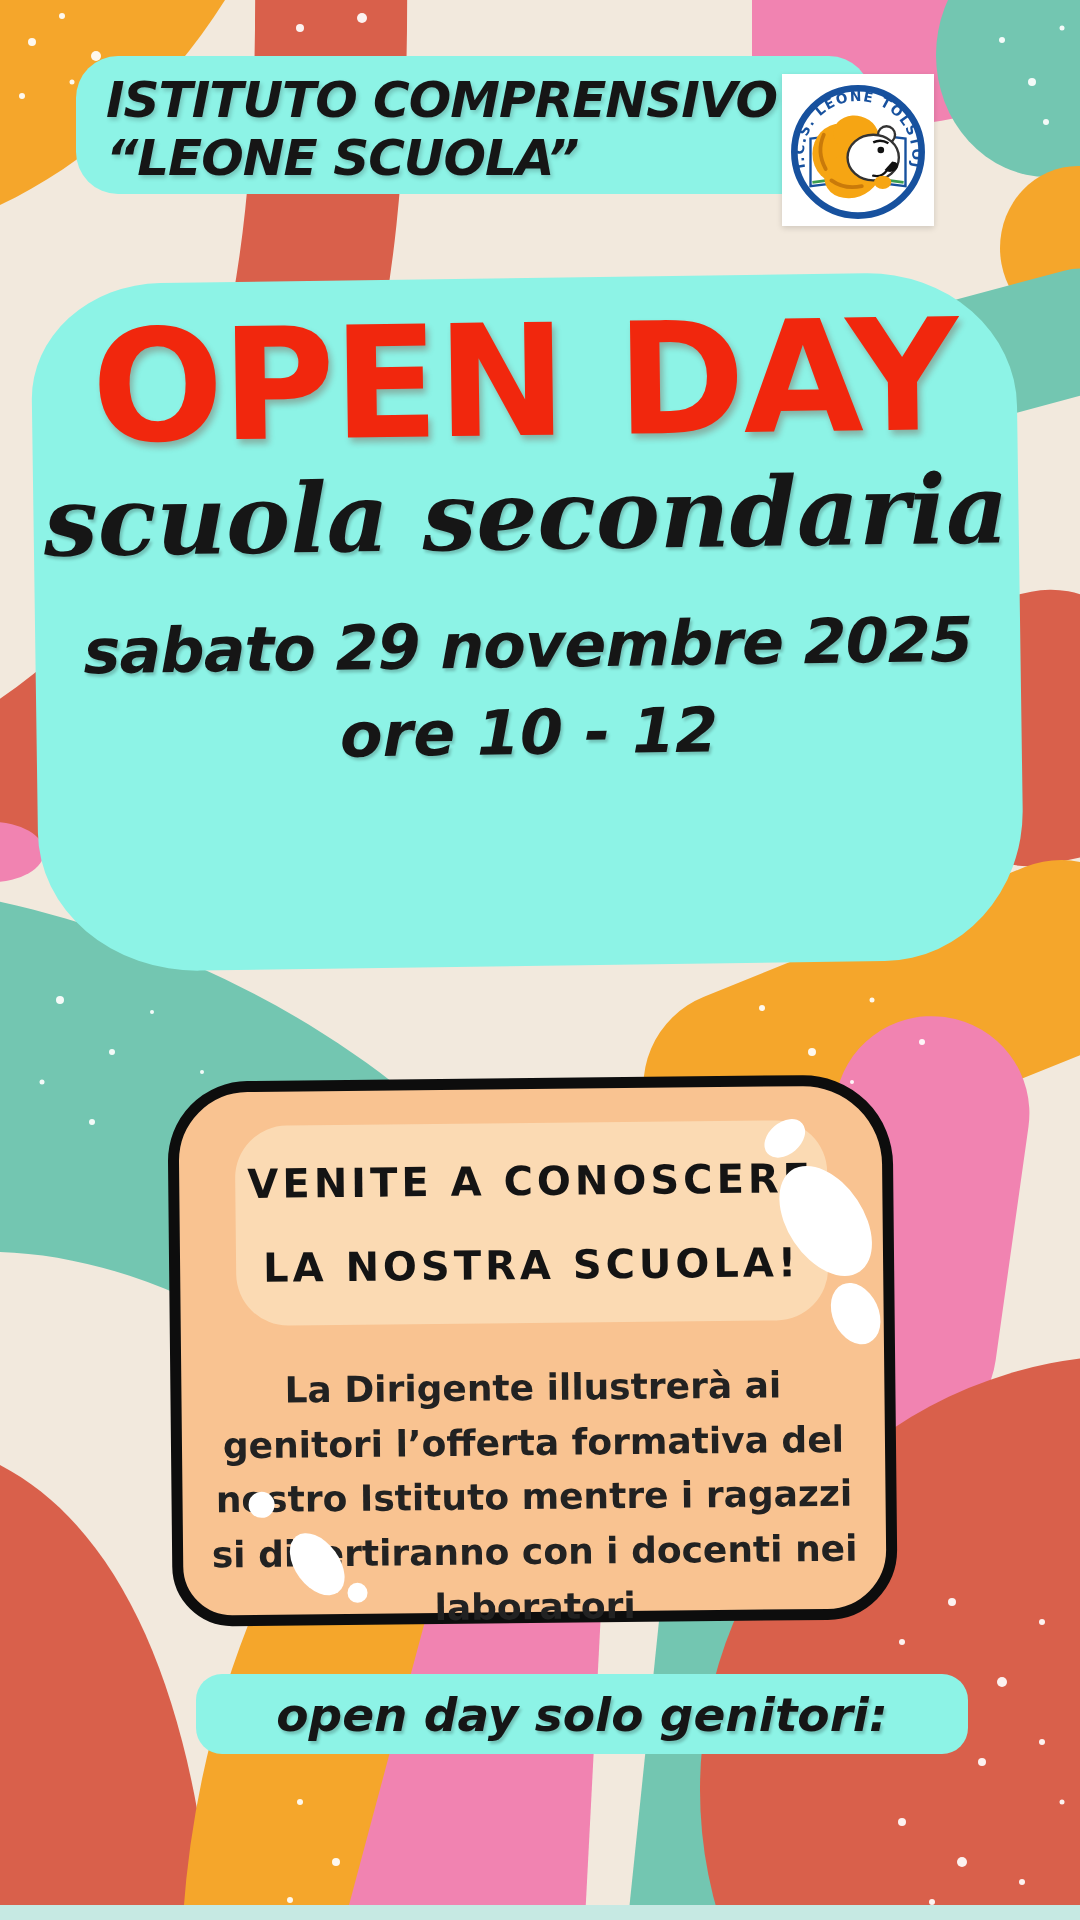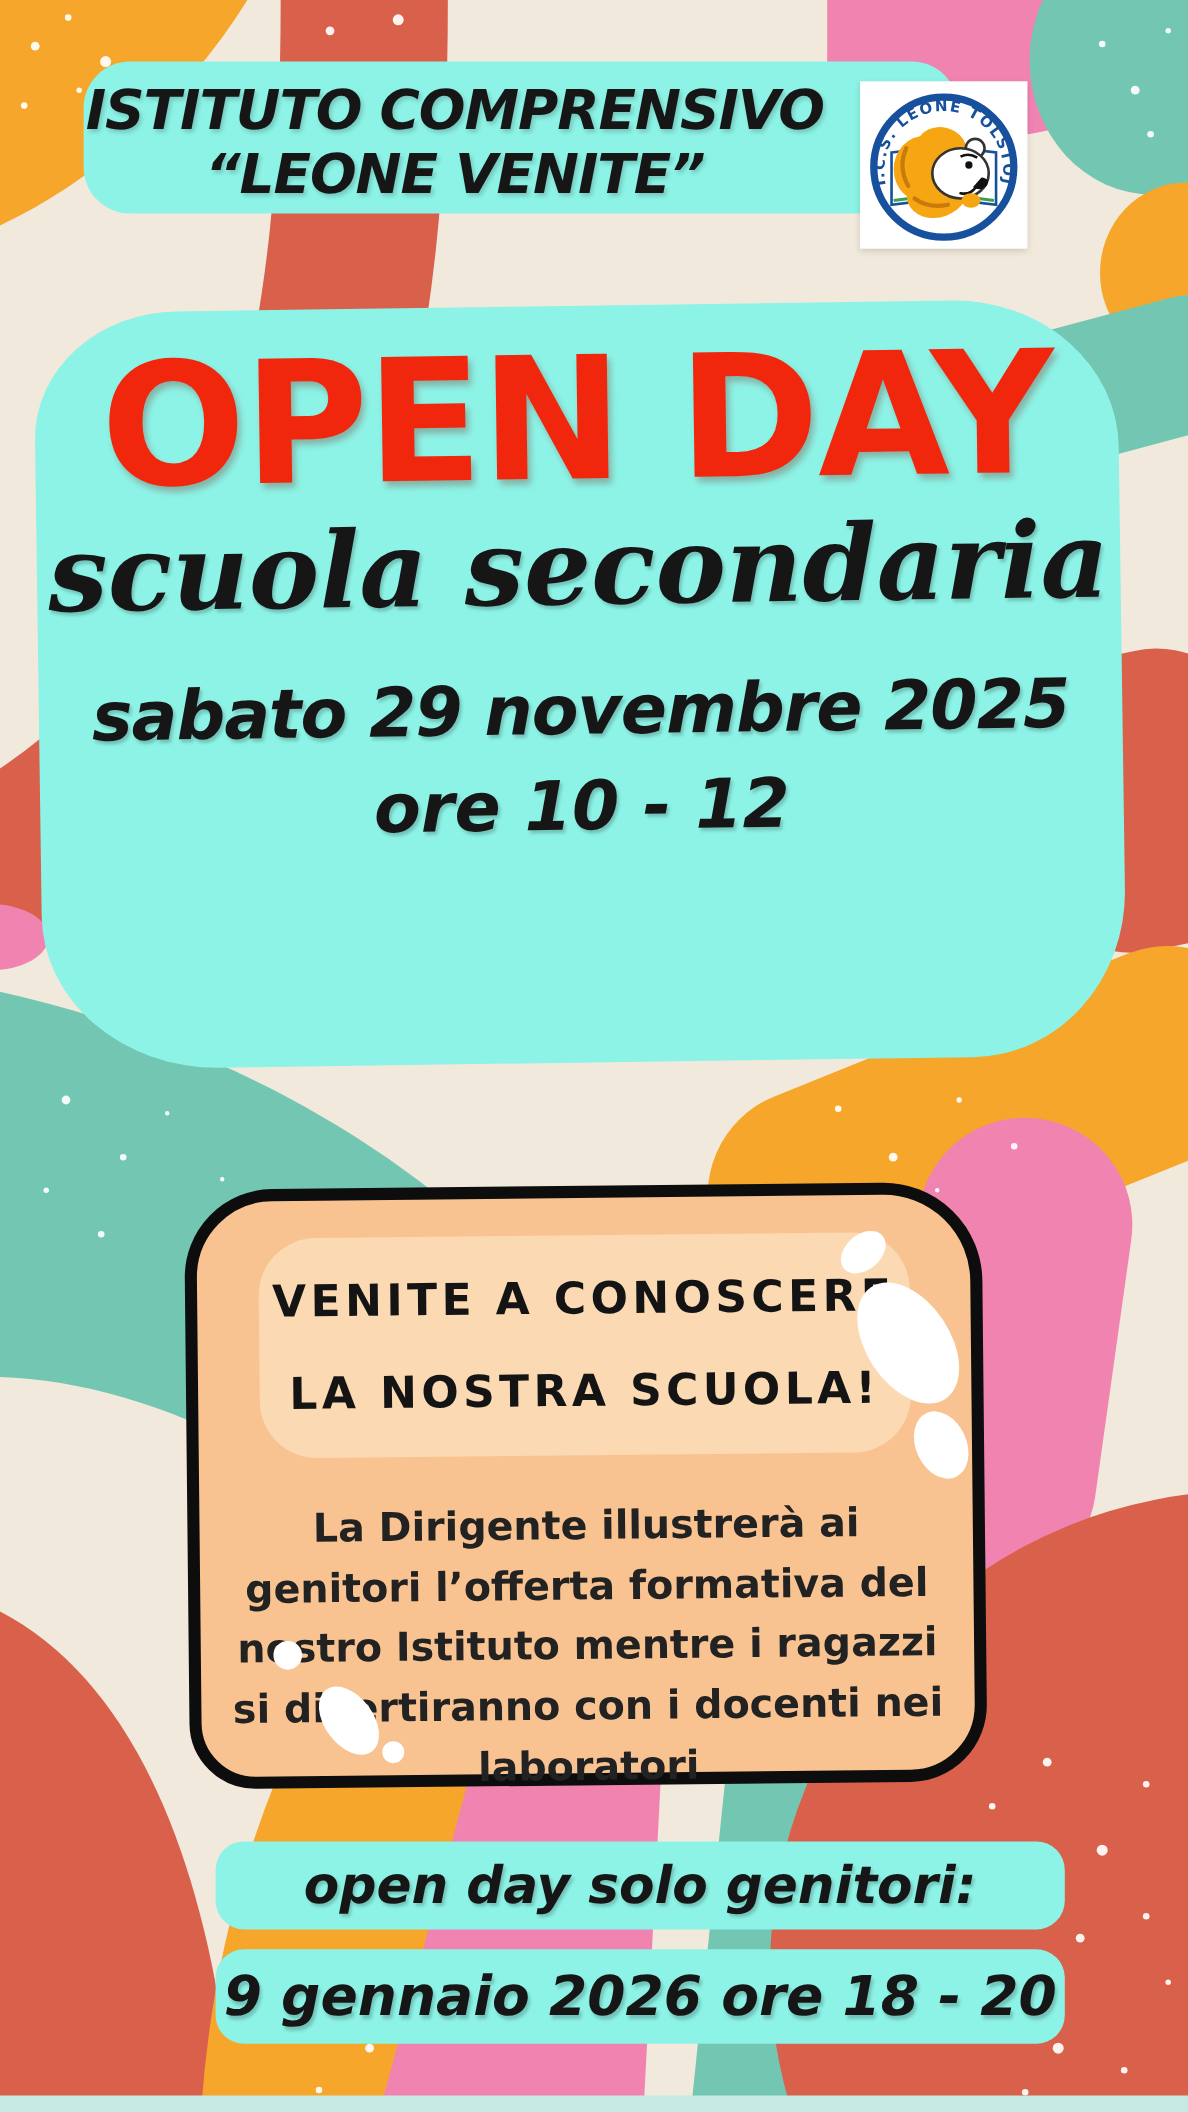--- a/index.html
+++ b/index.html
@@ -16,21 +16,21 @@
   }
   .bg{position:absolute;inset:0;width:100%;height:100%;}
 
   
   .header-box{
     position:absolute;left:76px;top:56px;width:795px;height:138px;
     background:var(--teal-bright,#8DF3E6);border-radius:42px;
   }
   .header-text{
     position:absolute;inset:0;padding:8px 150px 0 30px;
-    display:flex;flex-direction:column;justify-content:center;align-items:center;gap:6px;
+    display:flex;flex-direction:column;justify-content:center;gap:6px;
     color:var(--ink,#161616);font-weight:bold;font-style:oblique;
     font-size:50px;letter-spacing:-1px;line-height:1.05;
     text-shadow:2px 3px 4px rgba(0,0,0,.18);white-space:nowrap;
   }
   .logo-box{
     position:absolute;left:782px;top:74px;width:152px;height:152px;
     background:#fff;box-shadow:0 2px 6px rgba(0,0,0,.15);
   }
   .logo-box svg{width:100%;height:100%;display:block;}
 
@@ -186,21 +186,21 @@
         <circle cx="962" cy="1862" r="5"></circle>
         <circle cx="1022" cy="1882" r="3"></circle>
         <circle cx="1062" cy="1802" r="2.5"></circle>
         <circle cx="932" cy="1902" r="3"></circle>
     </g>
   </svg>
 
   <header class="header-box">
     <div class="header-text">
       <div>ISTITUTO COMPRENSIVO</div>
-      <div>“LEONE VENITE”</div>
+      <div>“LEONE SCUOLA”</div>
     </div>
   </header>
 
   <div class="logo-box">
     <svg viewBox="0 0 160 160">
       <defs>
         <path id="arc" d="M 24,96 A 57,57 0 1 1 136,96"></path>
       </defs>
       <rect width="160" height="160" fill="#FFFFFF"></rect>
       <circle cx="80" cy="82" r="67" fill="#FFFFFF" stroke="#17519E" stroke-width="7"></circle>
@@ -246,18 +246,15 @@
     <div class="card-head">
       <div>VENITE A CONOSCERE</div>
       <div>LA NOSTRA SCUOLA!</div>
     </div>
     <p class="card-body">La Dirigente illustrerà ai genitori l’offerta formativa del nostro Istituto mentre i ragazzi si divertiranno con i docenti nei laboratori</p>
   </section>
 
   <div class="bar bar1">
     <span>open day solo genitori:</span>
   </div>
-  <div class="bar bar2">
-    <span>9 gennaio 2026 ore 18 - 20</span>
-  </div>
 
   <div class="bottom-strip"></div>
 </div>
 
 </body></html>

